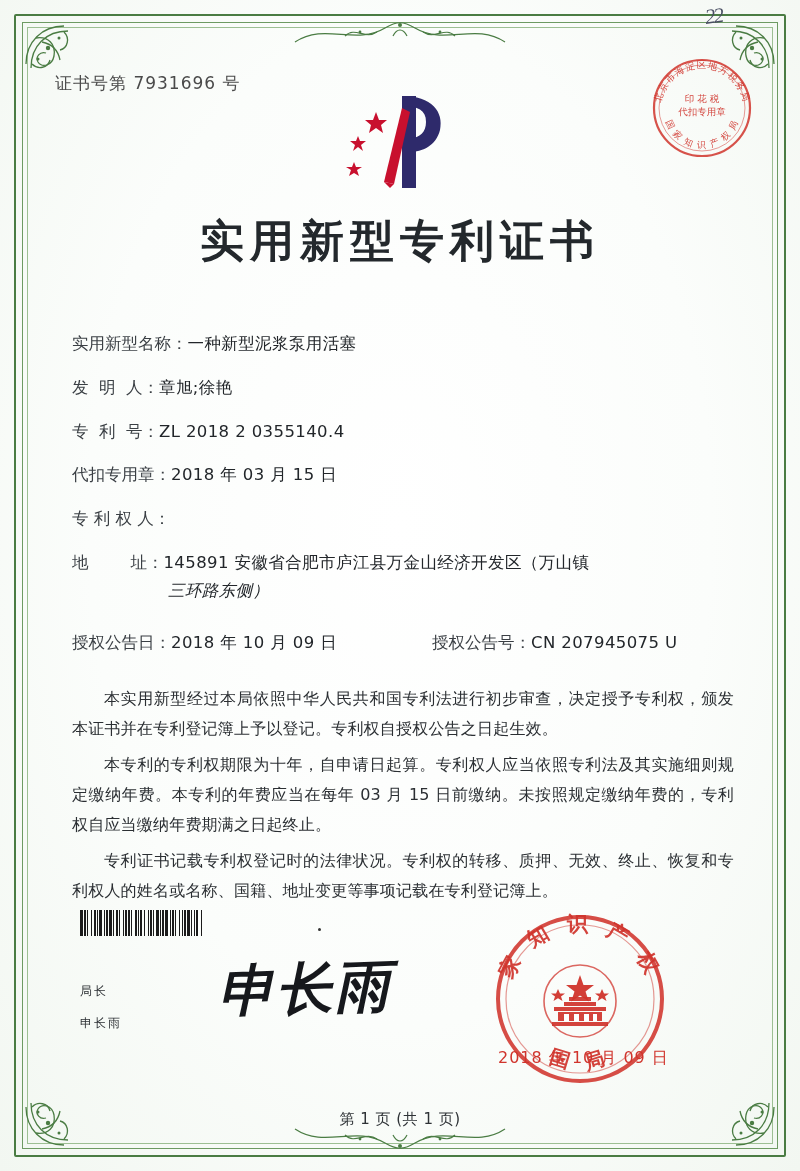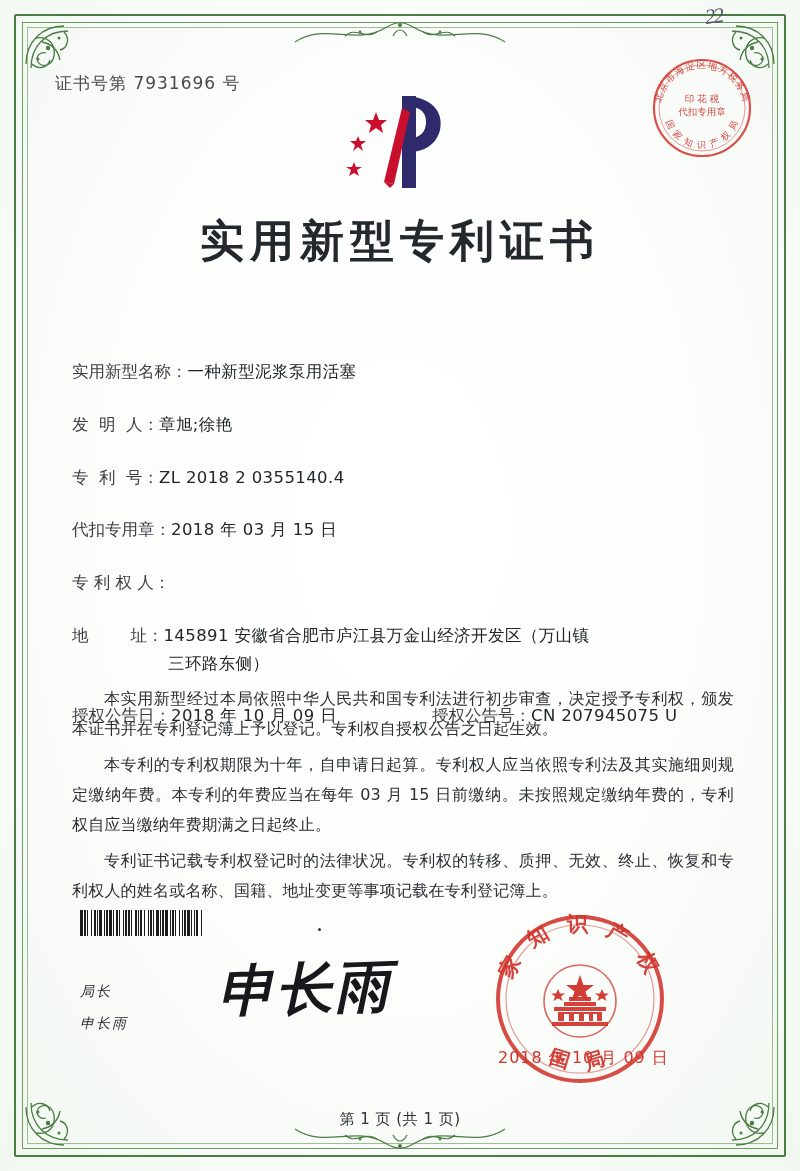--- a/index.html
+++ b/index.html
@@ -117,33 +117,32 @@
     left: 72px; top: 332px; right: 62px;
     font-size: 16.5px;
     color: #2f3338;
     font-family: "DejaVu Sans", "Liberation Sans", sans-serif;
   }
   .frow {
     display: flex;
     align-items: flex-start;
     margin-bottom: 19px;
     line-height: 1.5;
-    margin-top: 28px;
   }
   .flabel {
     flex: 0 0 auto;
     white-space: pre;
     color: #3a3f44;
   }
   .fvalue {
     flex: 1 1 auto;
     color: #22262a;
     letter-spacing: .4px;
   }
-  .frow.indented { margin-top: -16px; margin-bottom: 20px; }
+  .frow.indented { margin-top: -16px; margin-bottom: 28px; font-style: italic; }
   .frow.indented .fvalue { padding-left: 96px; }
 
   .frow.two-col { margin-bottom: 14px; }
   .frow.two-col .left { display:flex; flex:0 0 360px; }
   .frow.two-col .right { display:flex; flex:1 1 auto; }
 
   
   .body-text {
     position: absolute;
     left: 72px; right: 66px; top: 684px;
@@ -169,26 +168,25 @@
   .barcode i { display:block; background:#1b1b1b; height:100%; }
   .barcode-dot {
     position:absolute; left: 318px; top: 928px;
     width:3px; height:3px; background:#333; border-radius:50%;
   }
 
   
   .sig-block {
     position: absolute;
     left: 80px; top: 975px;
-    font-size: 14px;
+    font-size: 12px;
     color: #2b2f33;
     font-family: "DejaVu Sans", "Liberation Sans", sans-serif;
     line-height: 32px;
     letter-spacing: 2px;
-    font-style: italic;
   }
   .sig-handwrite {
     position: absolute;
     left: 218px; top: 952px;
     font-size: 56px;
     color: #16181c;
     font-family: "Liberation Serif", serif;
     font-style: italic;
     font-weight: bold;
     letter-spacing: 2px;

